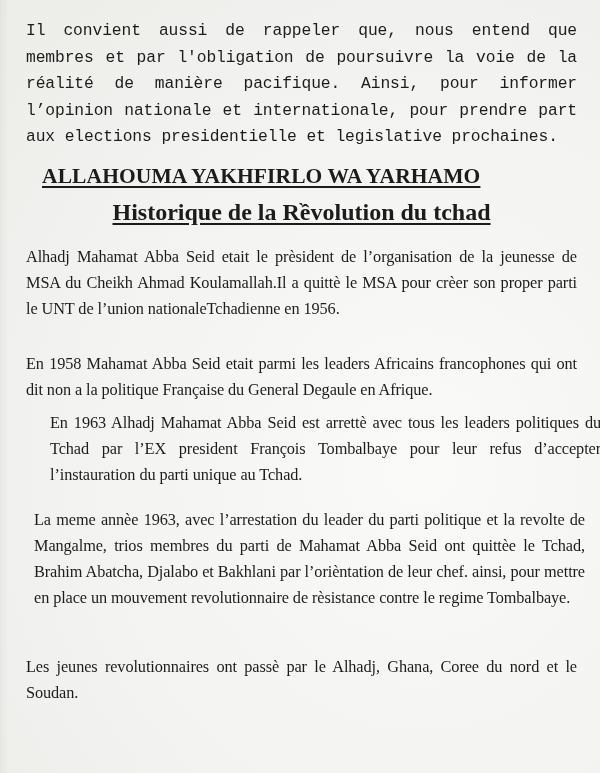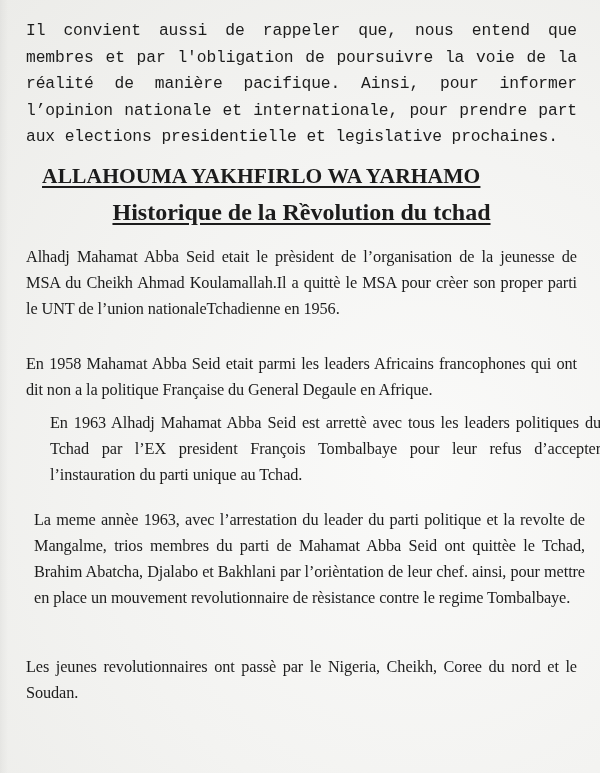--- a/index.html
+++ b/index.html
@@ -82,14 +82,14 @@
   <p class="para p-intro">Il convient aussi de rappeler que, nous entend que membres et par l'obligation de poursuivre la voie de la réalité de manière pacifique. Ainsi, pour informer l’opinion nationale et internationale,  pour prendre part aux elections presidentielle et legislative prochaines.</p>
 
   <h1 class="title">ALLAHOUMA YAKHFIRLO WA YARHAMO</h1>
 
   <h2 class="subtitle">Historique de la Rềvolution du tchad</h2>
 
   <p class="para p1">Alhadj Mahamat Abba Seid etait le prèsident de l’organisation de la jeunesse de MSA du Cheikh Ahmad Koulamallah.Il a quittè le MSA pour crèer son proper parti le UNT de l’union nationaleTchadienne en 1956.</p>
   <p class="para p2">En 1958 Mahamat Abba Seid etait parmi les leaders Africains francophones qui ont dit non a la politique Française du General Degaule en Afrique.</p>
   <p class="para p3">En 1963 Alhadj Mahamat Abba Seid est arrettè avec tous les leaders politiques du Tchad par l’EX president François Tombalbaye pour leur refus d’accepter l’instauration du parti unique au Tchad.</p>
   <p class="para p4">La meme annèe 1963, avec l’arrestation du leader du parti politique et la revolte de Mangalme, trios membres du parti de Mahamat Abba Seid ont quittèe le Tchad, Brahim Abatcha, Djalabo et Bakhlani par l’orièntation de leur chef. ainsi, pour mettre en place un mouvement revolutionnaire de rèsistance contre le regime Tombalbaye.</p>
-  <p class="para p5">Les jeunes revolutionnaires ont passè par le Nigeria, Cheikh, Coree du nord et le Soudan.</p>
+  <p class="para p5">Les jeunes revolutionnaires ont passè par le Alhadj, Ghana, Coree du nord et le Soudan.</p>
 </div>
 
 </body></html>

